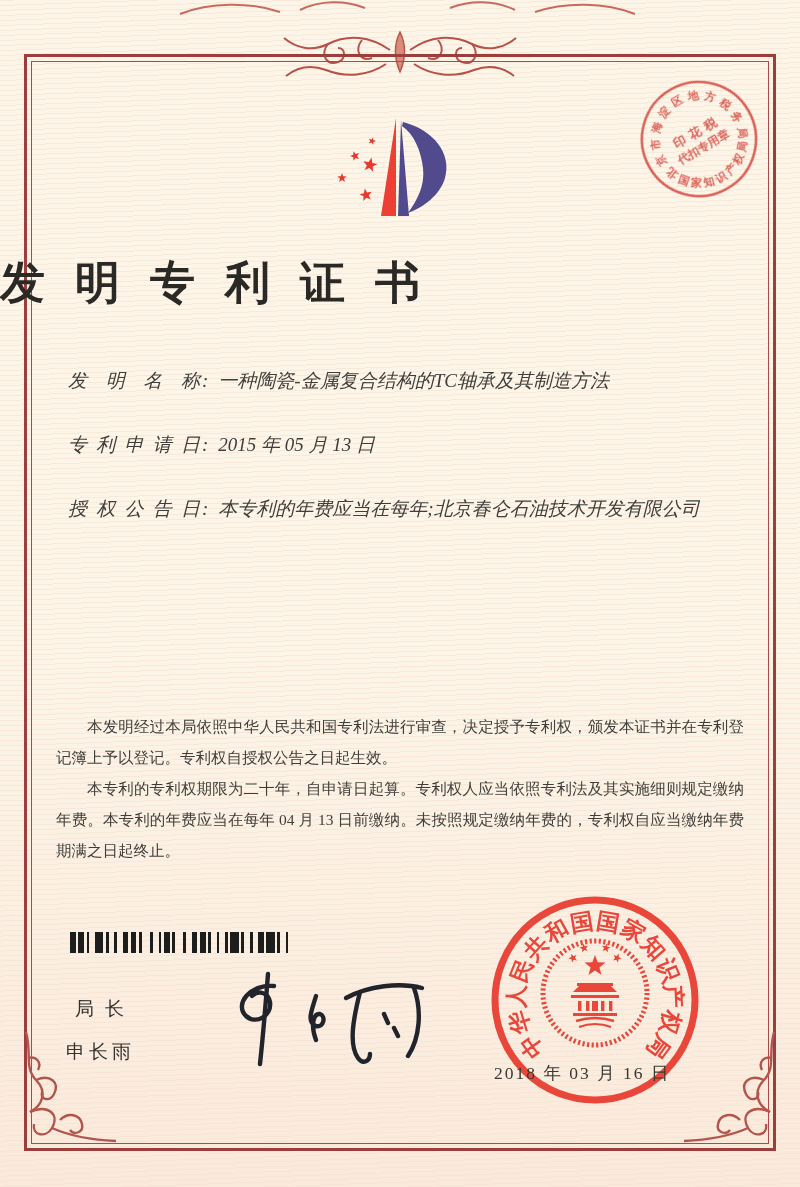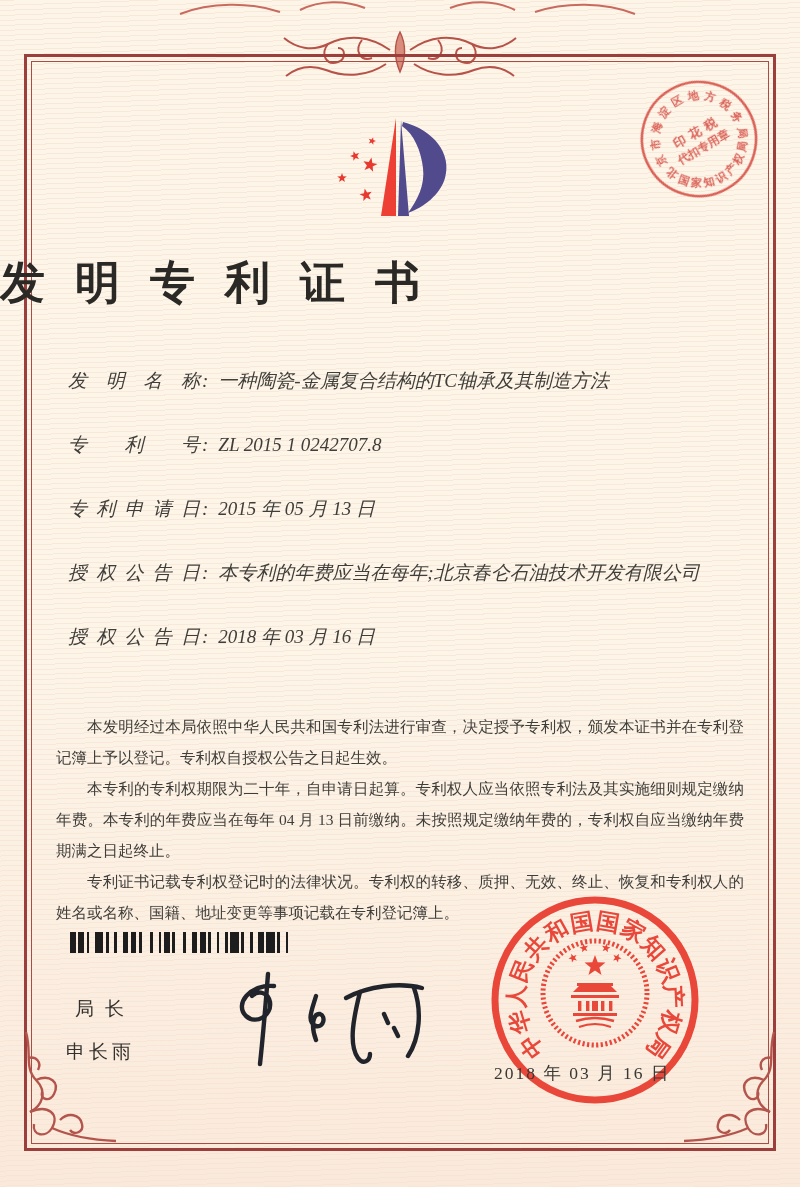--- a/index.html
+++ b/index.html
@@ -146,37 +146,30 @@
 
   <div class="title">
     <span>发明专利证书</span>
   </div>
 
   <div class="fields">
     <div class="field">
       <span class="field-label">发明名称</span><span class="field-colon">:</span><span class="field-value">一种陶瓷-金属复合结构的TC轴承及其制造方法</span>
     </div>
     <div class="field">
-      <span class="field-label">专利号</span><span class="field-colon">:</span><span class="field-value">ZL 2015 1 0242707.8</span>
-    </div>
-    <div class="field">
       <span class="field-label">专利申请日</span><span class="field-colon">:</span><span class="field-value">2015 年 05 月 13 日</span>
     </div>
     <div class="field">
       <span class="field-label">授权公告日</span><span class="field-colon">:</span><span class="field-value">本专利的年费应当在每年;北京春仑石油技术开发有限公司</span>
-    </div>
-    <div class="field">
-      <span class="field-label">授权公告日</span><span class="field-colon">:</span><span class="field-value">2018 年 03 月 16 日</span>
     </div>
   </div>
 
   <div class="paragraphs">
     <p>本发明经过本局依照中华人民共和国专利法进行审查，决定授予专利权，颁发本证书并在专利登记簿上予以登记。专利权自授权公告之日起生效。</p>
     <p>本专利的专利权期限为二十年，自申请日起算。专利权人应当依照专利法及其实施细则规定缴纳年费。本专利的年费应当在每年 04 月 13 日前缴纳。未按照规定缴纳年费的，专利权自应当缴纳年费期满之日起终止。</p>
-    <p>专利证书记载专利权登记时的法律状况。专利权的转移、质押、无效、终止、恢复和专利权人的姓名或名称、国籍、地址变更等事项记载在专利登记簿上。</p>
   </div>
 
   <div class="barcode" id="barcode">
       <i class="b" style="flex: 2 1 0%;"></i>
       <i style="flex: 1 1 0%;"></i>
       <i class="b" style="flex: 2 1 0%;"></i>
       <i style="flex: 1 1 0%;"></i>
       <i class="b" style="flex: 1 1 0%;"></i>
       <i style="flex: 2 1 0%;"></i>
       <i class="b" style="flex: 3 1 0%;"></i>

